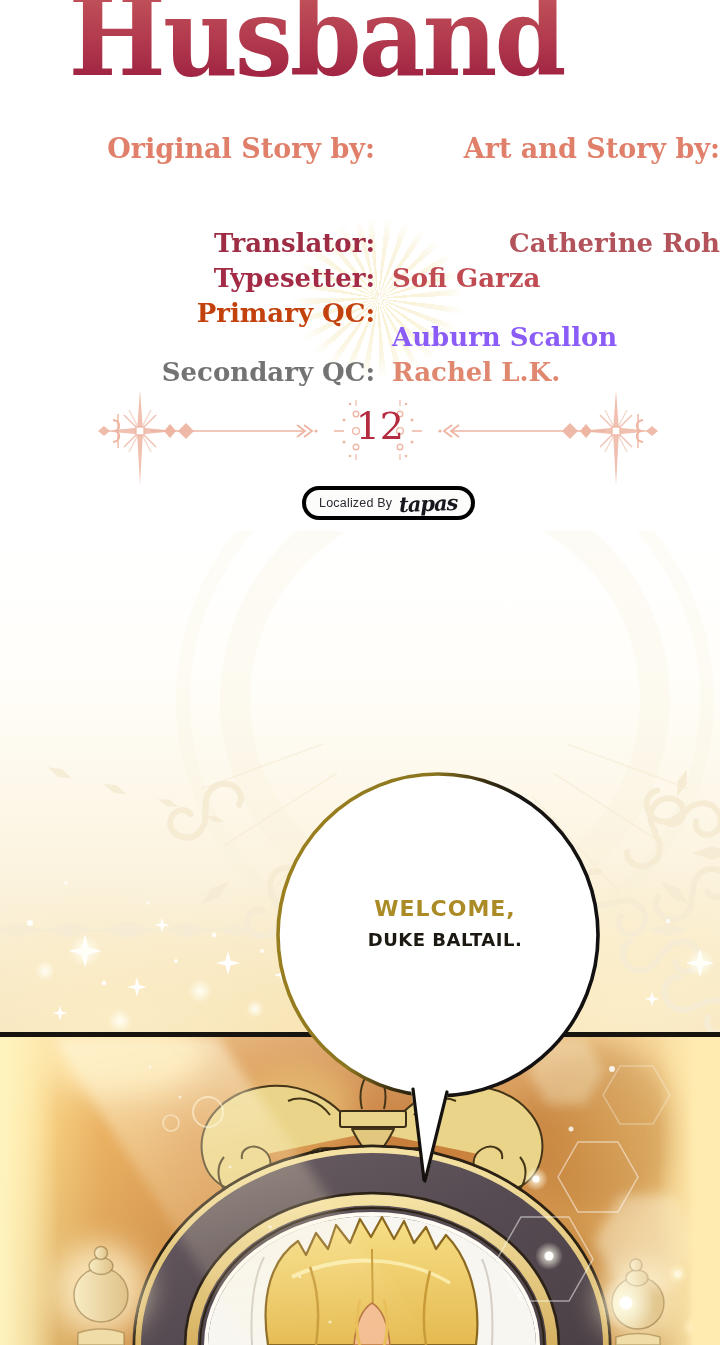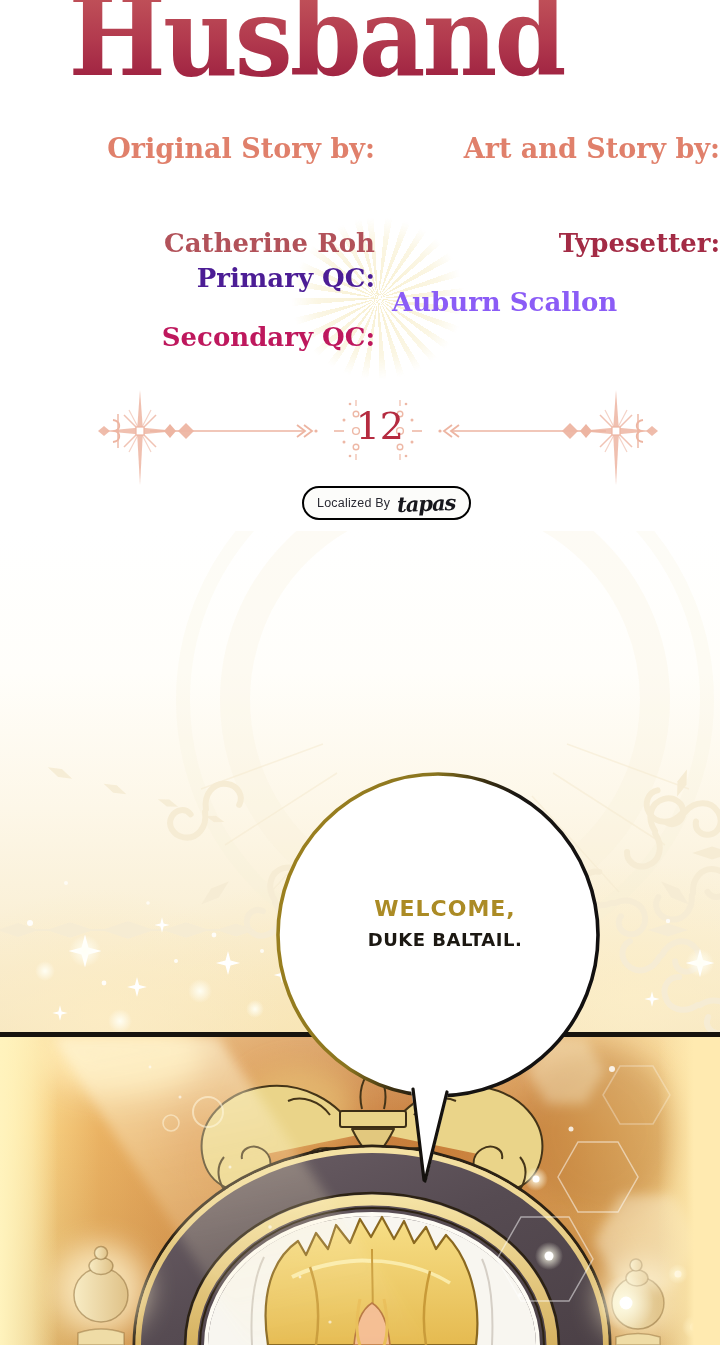--- a/index.html
+++ b/index.html
@@ -18,37 +18,37 @@
   .credits{position:absolute;left:0;width:720px;display:grid;grid-template-columns:375px 1fr;
            font-weight:bold;z-index:2;}
   .credits .clabel{text-align:right;}
   .credits .cvalue{text-align:left;padding-left:17px;}
   .credits-primary{top:130px;font-size:27px;line-height:38px;gap:43px;}
   .credits-primary .clabel{color:#e0806b;}
   .credits-primary .cvalue{color:#9a1f40;}
   .credits-staff{top:226px;font-size:26px;line-height:35px;}
   .credits-staff .clabel.r1{color:#9e2c44;} .credits-staff .cvalue.r1{color:#b2525a;text-align:right;}
   .credits-staff .clabel.r2{color:#a32b45;padding-left:36px;} .credits-staff .cvalue.r2{color:#c04b52;}
-  .credits-staff .clabel.r3{color:#4c1d95;} .credits-staff .cvalue.r3{color:#8b5cf6;margin-top:24px;}
-  .credits-staff .clabel.r4{color:#be185d;text-align:right;} .credits-staff .cvalue.r4{color:#e08770;}
+  .credits-staff .clabel.r3{color:#c2410c;} .credits-staff .cvalue.r3{color:#8b5cf6;margin-top:24px;}
+  .credits-staff .clabel.r4{color:#737373;text-align:right;} .credits-staff .cvalue.r4{color:#e08770;}
 
   .sunburst{position:absolute;left:258px;top:186px;width:240px;height:225px;z-index:1;
       background:repeating-conic-gradient(from -8deg at 50% 50%,rgba(242,227,168,.55) 0 5deg,rgba(255,255,255,0) 5deg 13deg);
       -webkit-mask-image:radial-gradient(closest-side,#000 0%,rgba(0,0,0,.55) 52%,transparent 72%);
       mask-image:radial-gradient(closest-side,#000 0%,rgba(0,0,0,.55) 52%,transparent 72%);}
 
   
   .divider{position:absolute;left:0;top:390px;z-index:2;}
   .chapter-num{position:absolute;left:352px;top:404px;width:52px;text-align:right;
                font-family:"DejaVu Serif",serif;font-size:38px;line-height:44px;color:#b52b40;z-index:3;}
 
   
   .badge{position:absolute;left:302px;top:486px;height:34px;padding:0 13px;z-index:3;
          display:inline-flex;align-items:center;gap:7px;background:#fcfcfa;
-         border:2px solid #000000;border-radius:17px;cursor:pointer;}
+         border:4px solid #000000;border-radius:17px;cursor:pointer;}
   .badge-prefix{font-family:"Liberation Sans",sans-serif;font-size:12.5px;color:#2a2a33;letter-spacing:.2px;}
   .badge-brand{font-family:"DejaVu Serif",serif;font-style:italic;font-weight:bold;font-size:21px;
                color:#17171d;letter-spacing:-1px;transform:rotate(-2deg);}
 
   
   .mid{position:absolute;left:0;top:531px;width:720px;height:505px;z-index:1;
        background:
         radial-gradient(260px 180px at 14% 96%,rgba(252,236,196,.9),rgba(252,236,196,0) 70%),
         radial-gradient(280px 190px at 88% 92%,rgba(252,238,200,.85),rgba(252,238,200,0) 70%),
         radial-gradient(420px 240px at 50% 104%,rgba(250,229,176,.8),rgba(250,229,176,0) 75%),
@@ -83,25 +83,28 @@
   <h1 class="title">Husband</h1>
 
   <div class="sunburst"></div>
 
   <div class="credits credits-primary">
     <span class="clabel">Original Story by:</span>
     <span class="clabel">Art and Story by:</span>
   </div>
 
   <div class="credits credits-staff">
+    <span class="clabel r1">Translator:</span>
     <span class="cvalue r1">Catherine Roh</span>
     <span class="clabel r2">Typesetter:</span>
+    <span class="cvalue r2">Sofi Garza</span>
     <span class="clabel r3">Primary QC:</span>
     <span class="cvalue r3">Auburn Scallon</span>
     <span class="clabel r4">Secondary QC:</span>
+    <span class="cvalue r4">Rachel L.K.</span>
   </div>
 
   <svg class="divider" width="720" height="130" viewBox="0 0 720 130">
     <g id="flL" stroke="#edb5a2" fill="#edb5a2">
 
       <path d="M98,41 L104,36 L110,41 L104,46 Z" stroke="none" opacity=".9"></path>
       <path d="M113,30 C121,31 121,39 115,41 C121,43 121,51 113,52" fill="none" stroke-width="1.8"></path>
       <line x1="118" y1="24" x2="118" y2="58" stroke-width="1.4"></line>
 
       <polygon points="140,0 143,41 140,95 137,41" stroke="none" opacity=".85"></polygon>

